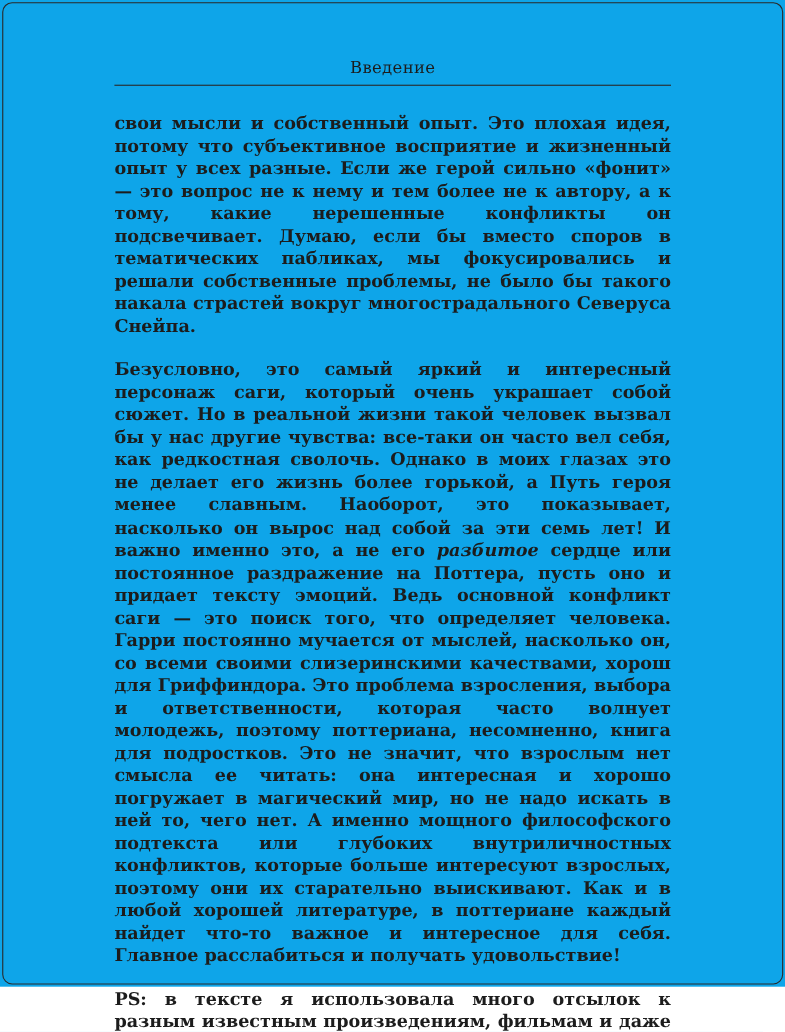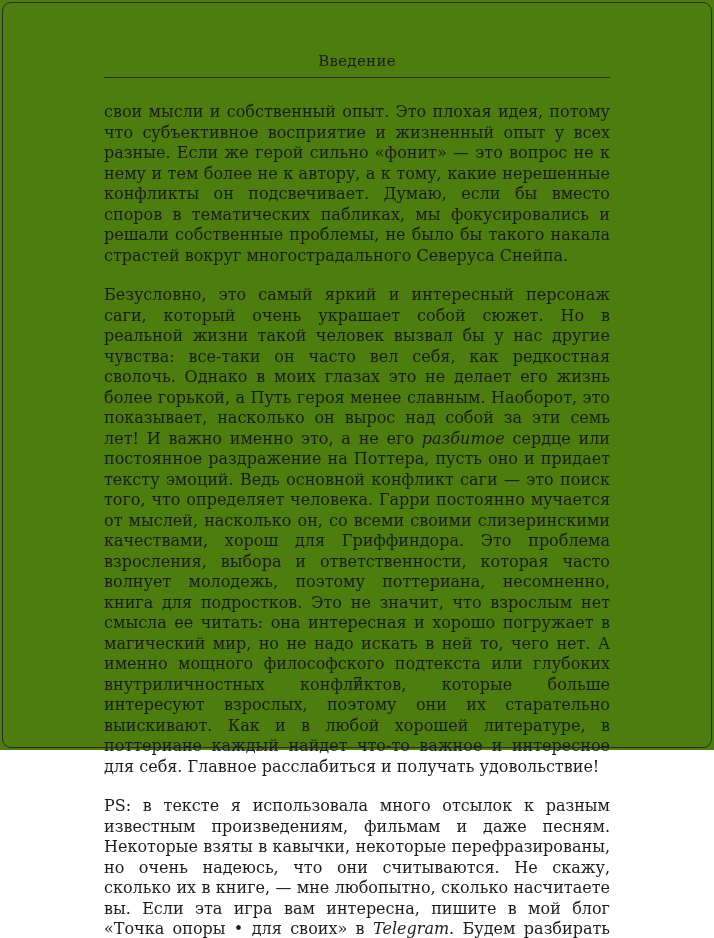--- a/index.html
+++ b/index.html
@@ -6,22 +6,22 @@
     margin: 0;
     padding: 0;
     background: #ffffff;
     width: 714px;
     height: 938px;
     overflow: hidden;
   }
   .page {
     position: relative;
     width: 714px;
-    height: 750px;
-    background: #4d7c0f;
+    height: 897px;
+    background: #0ea5e9;
     font-family: "DejaVu Serif", "Liberation Serif", serif;
     color: #1c1c1c;
     box-sizing: border-box;
   }
   .page-border {
     position: absolute;
     inset: 2px;
     border: 1px solid #2a2a2a;
     border-radius: 9px;
     pointer-events: none;
@@ -49,20 +49,21 @@
   .body-text {
     margin-top: 24px;
     font-size: 16px;
     line-height: 20.5px;
     text-align: justify;
     color: #1c1c1c;
   }
   .body-text p {
     margin: 0 0 19px 0;
     text-indent: 0;
+    font-weight: bold;
   }
   .body-text p:last-child {
     margin-bottom: 0;
   }
   .body-text em {
     font-style: italic;
   }
   .page-footer {
     position: absolute;
     bottom: 58px;

